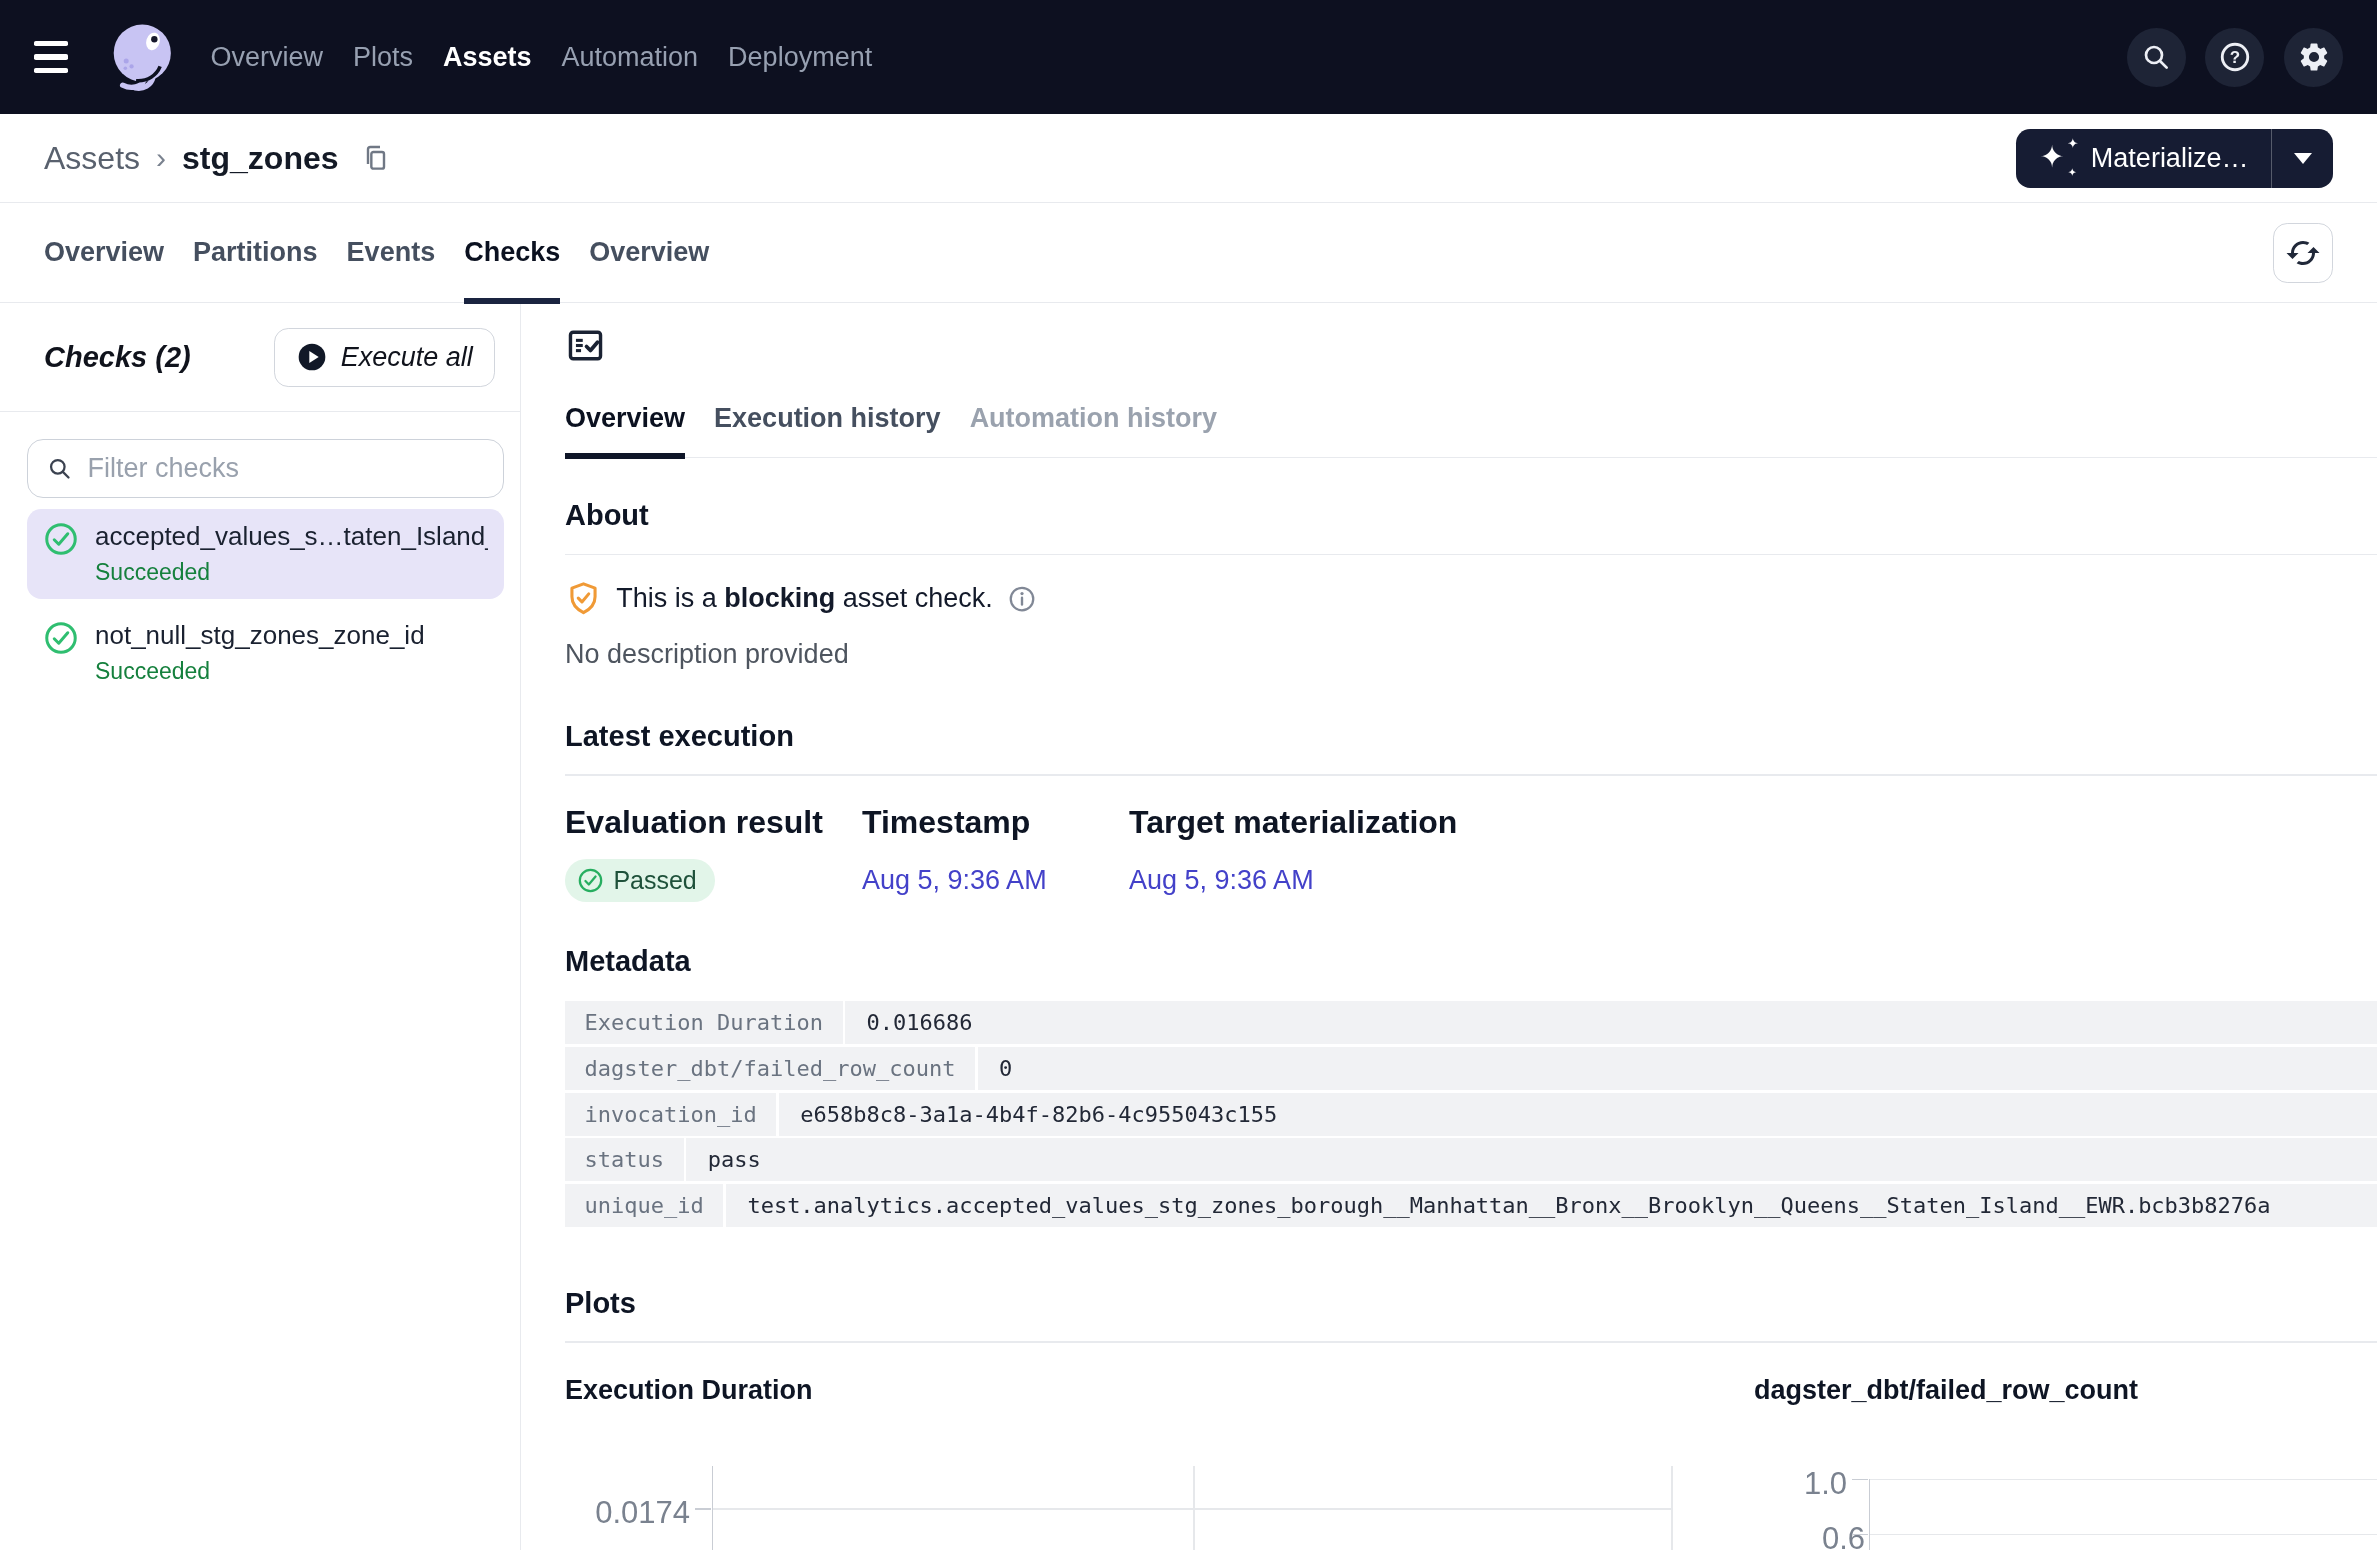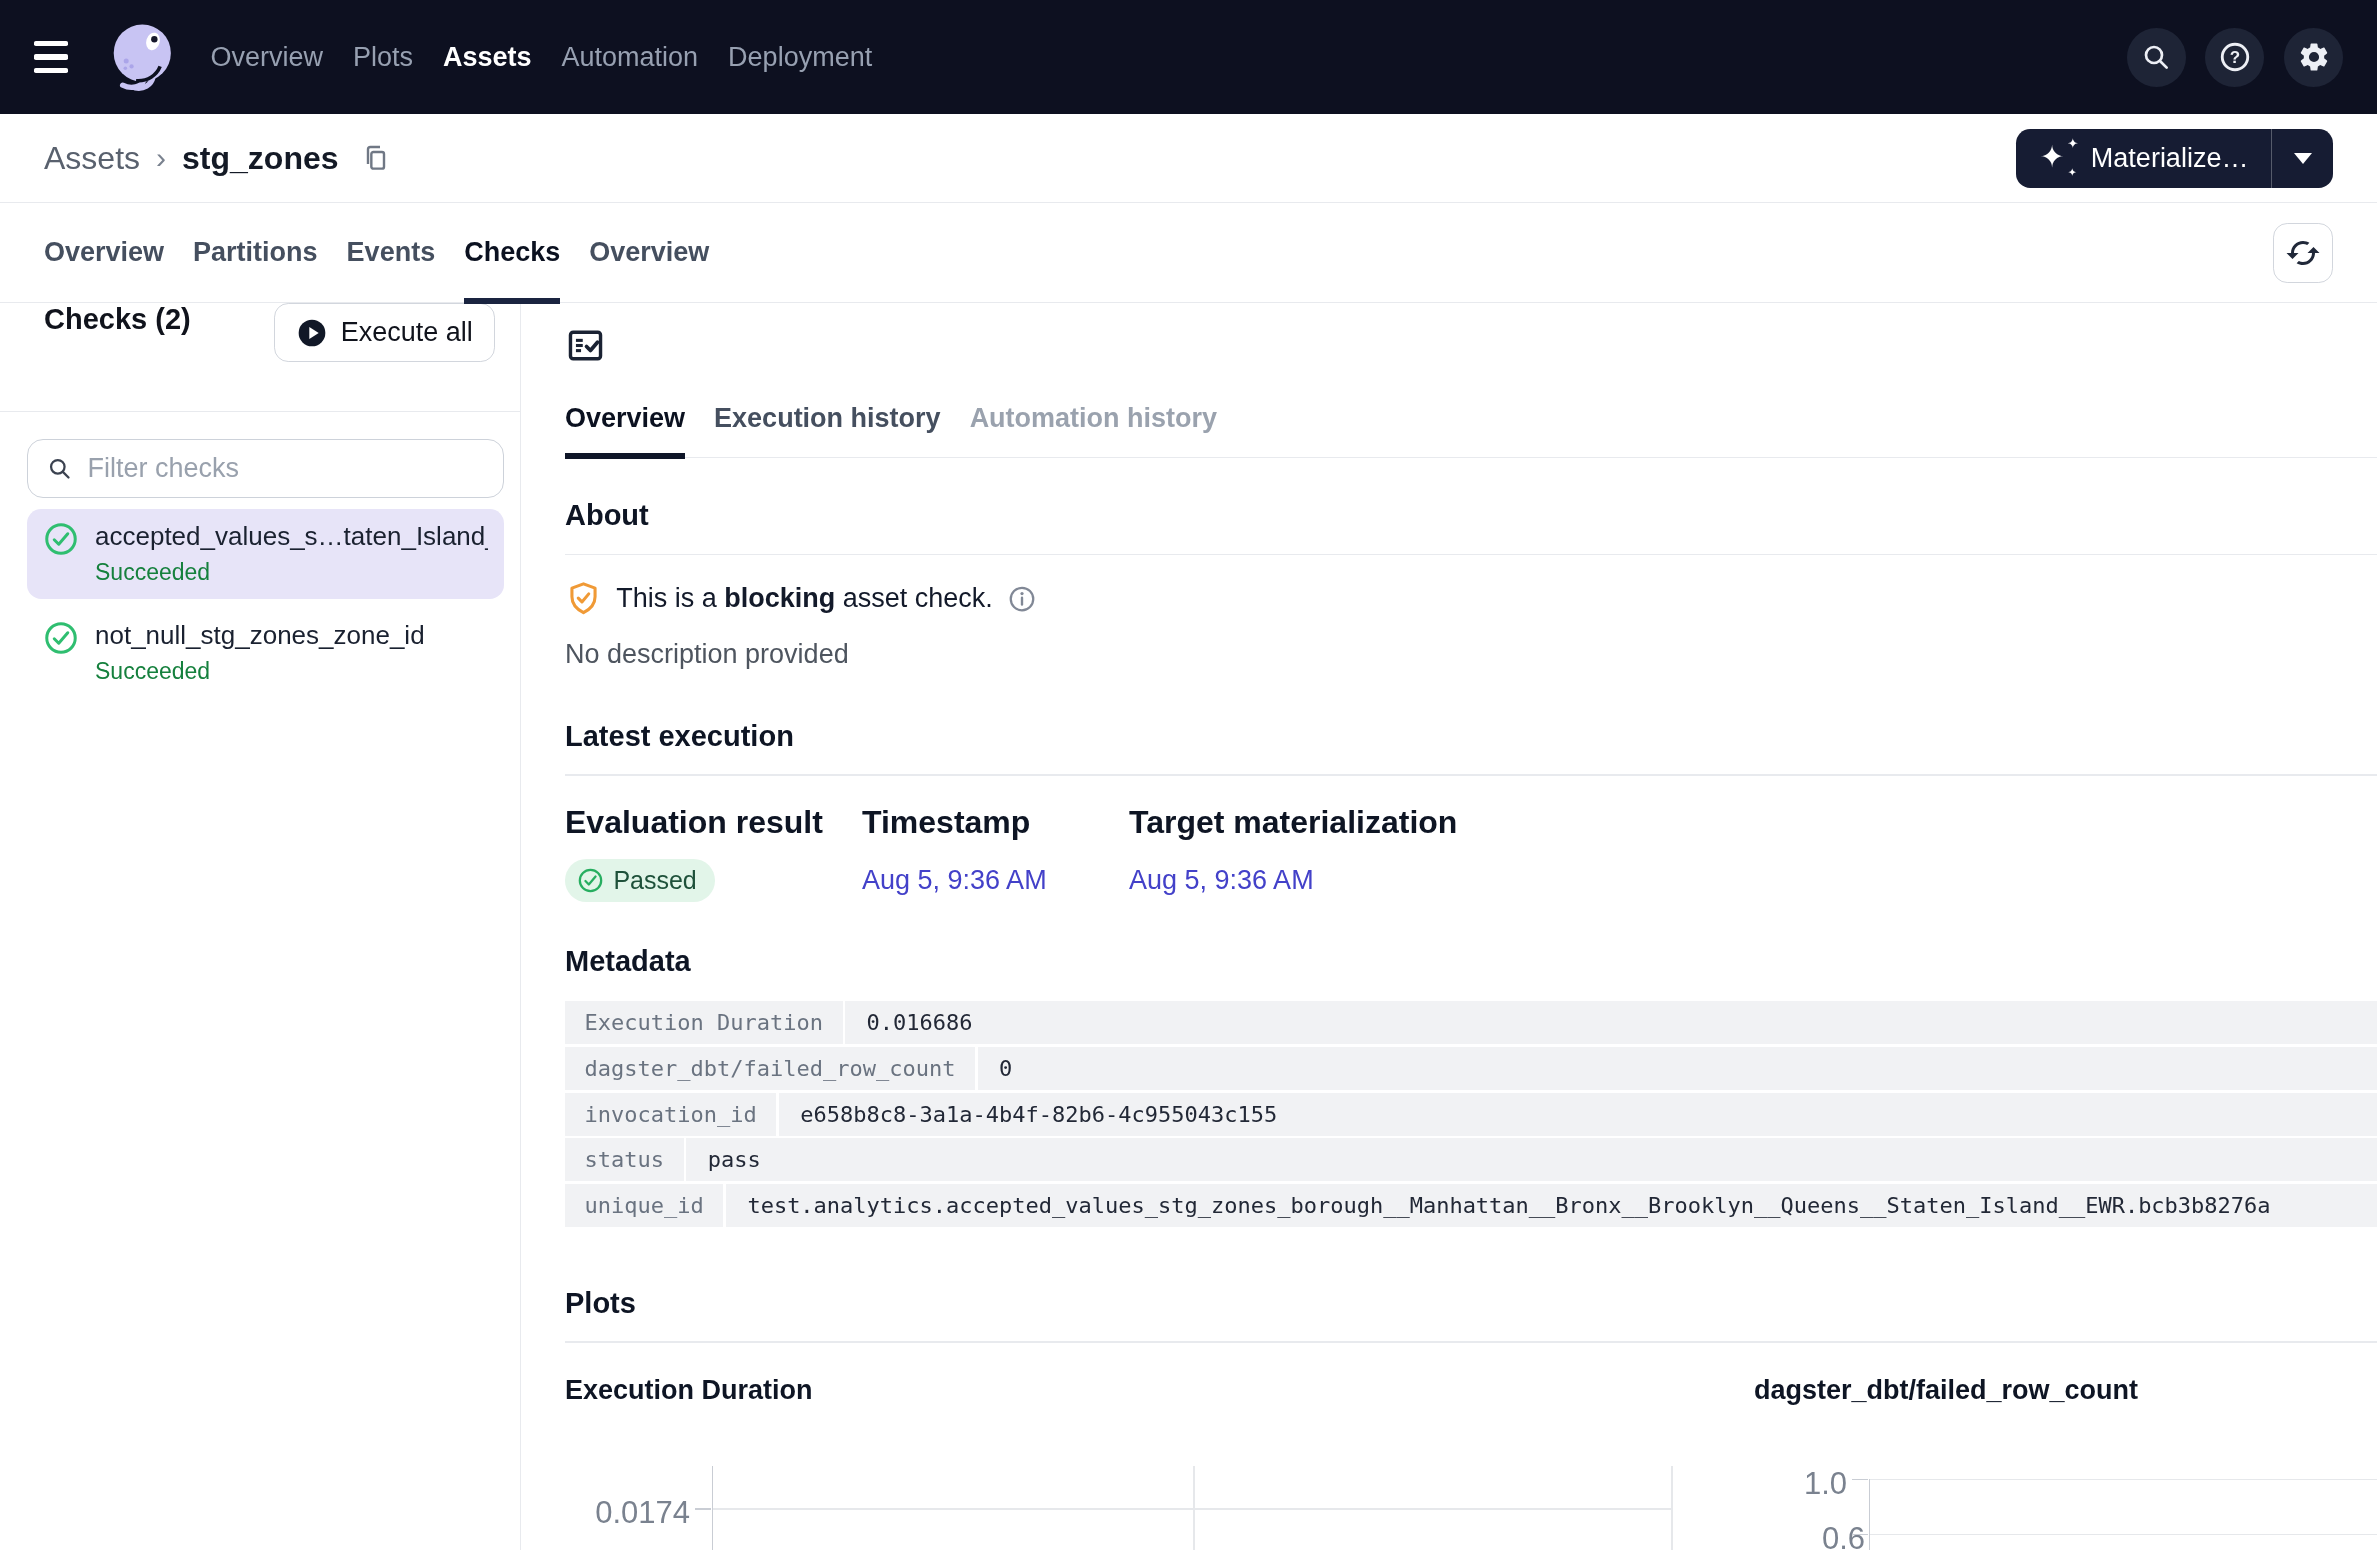--- a/index.html
+++ b/index.html
@@ -39,21 +39,21 @@
   
   .tabs-row { height:100px; display:flex; align-items:center; padding:0 44px; border-bottom:1.8px solid #E8EAEE; }
   .atab { margin-right:29px; font-size:27px; font-weight:600; color:#454F5F; height:100%; display:flex; align-items:center; position:relative; cursor:pointer; }
   .atab.active { color:#0B1120; font-weight:700; }
   .atab.active::after { content:""; position:absolute; left:0; right:0; bottom:-1.8px; height:6.2px; background:#1A2440; }
   .refresh-btn { margin-left:auto; width:60px; height:60px; border:1.8px solid #D2D6DD; border-radius:14.2px; background:#fff; display:flex; align-items:center; justify-content:center; cursor:pointer; }
 
   
   .content { display:flex; height:1247px; }
   .sidebar { width:521px; flex-shrink:0; border-right:1.8px solid #E8EAEE; display:flex; flex-direction:column; }
-  .sidebar-header { height:109px; border-bottom:1.8px solid #E8EAEE; display:flex; align-items:flex-start; padding:0 25px 0 44px; }
+  .sidebar-header { height:109px; border-bottom:1.8px solid #E8EAEE; display:flex; align-items:center; padding:0 25px 0 44px;font-style:italic; }
   .sidebar-title { font-size:29px; font-weight:700; color:#10131C; }
   .execute-all { margin-left:auto; height:59px; border:1.8px solid #D2D6DD; border-radius:14.2px; background:#fff; display:flex; align-items:center; gap:12.4px; padding:0 21.3px; font-size:27px; color:#10131C; cursor:pointer; }
   .sidebar-body { padding:27px 16px 0 27px; }
   .filter-box { height:59px; border:1.8px solid #CDD2DA; border-radius:16px; display:flex; align-items:center; gap:12.4px; padding:8px 18px; background:#fff; }
   .filter-box input { border:none; outline:none; font-size:27px; flex:1; color:#141A26; font-family:"Liberation Sans",sans-serif; background:transparent; }
   .filter-box input::placeholder { color:#99A1AD; }
   .check-item { display:flex; gap:16px; padding:12.4px 16px; border-radius:14.2px; margin-top:9px; cursor:pointer; }
   .check-item.selected { background:#E7E4F8; }
   .check-item .ci-text { min-width:0; }
   .ci-name { font-size:26px; color:#1A2130; white-space:nowrap; overflow:hidden; }

